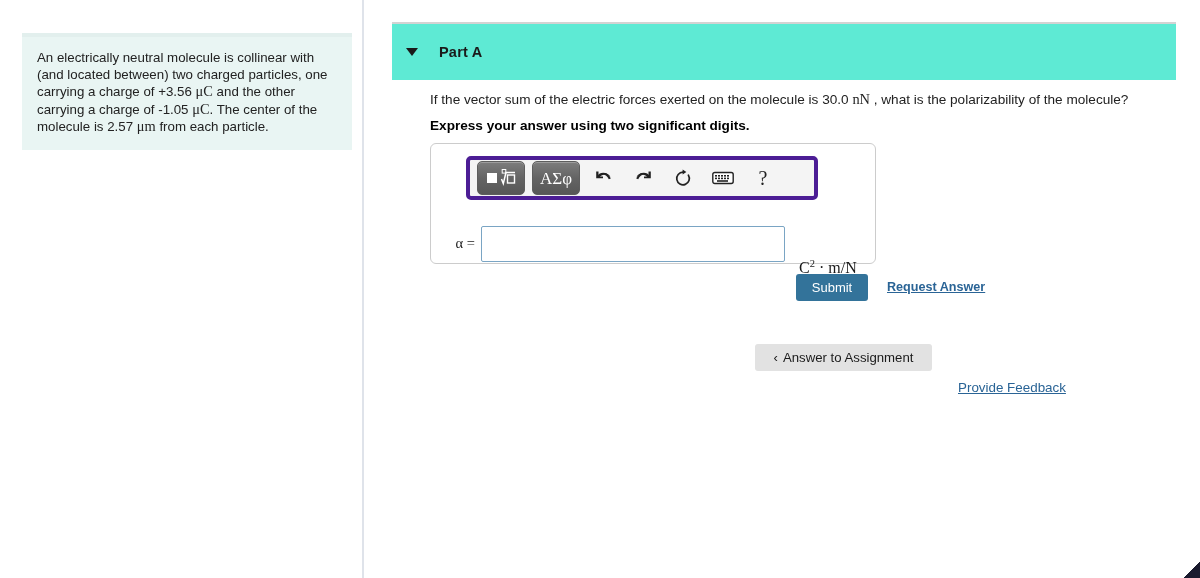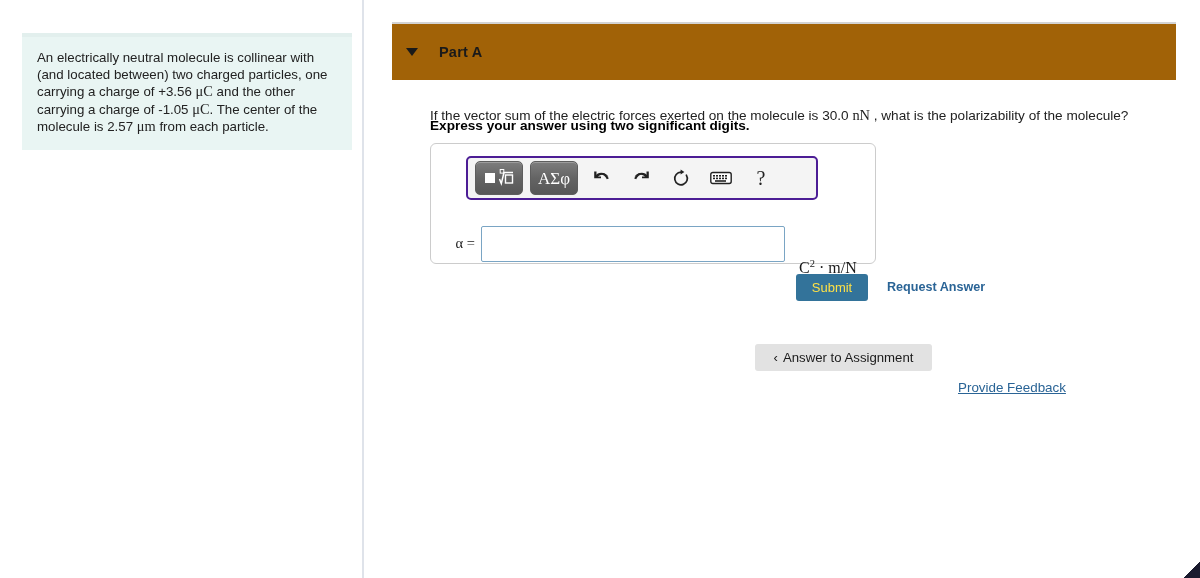--- a/index.html
+++ b/index.html
@@ -53,21 +53,21 @@
     left: 364px; top: 0;
     width: 836px; height: 578px;
     background: #ffffff;
   }
 
   #part-header {
     position: absolute;
     left: 28px; top: 22px;
     width: 784px; height: 58px;
     box-sizing: border-box;
-    background: #a16207;
+    background: #5eead4;
     border-top: 2px solid #d3d3d3;
     display: flex;
     align-items: center;
   }
   #collapse-triangle {
     margin-left: 14px;
     width: 0; height: 0;
     border-left: 6.5px solid transparent;
     border-right: 6.5px solid transparent;
     border-top: 8px solid #1a1a1a;
@@ -79,21 +79,20 @@
     color: #1a1a1a;
     letter-spacing: 0.2px;
   }
 
   #question-text {
     position: absolute;
     left: 66px; top: 91px;
     width: 760px;
     font-size: 13.6px;
     color: #222222;
-    margin-top: 16px;
   }
   #answer-instruction {
     position: absolute;
     left: 66px; top: 118px;
     font-size: 13.6px;
     font-weight: bold;
     color: #000000;
   }
 
   
@@ -106,21 +105,21 @@
     border: 1px solid #cccccc;
     border-radius: 6px;
   }
 
   #math-toolbar {
     position: absolute;
     left: 35px; top: 12px;
     width: 352px; height: 44px;
     box-sizing: border-box;
     background: #f4f4f4;
-    border: 2px solid #4c1d95;
+    border: 4px solid #4c1d95;
     border-radius: 5px;
     display: flex;
     align-items: center;
   }
   .tb-btn {
     width: 46px; height: 32px;
     margin-left: 7px;
     border: 1px solid #5e5e5e;
     border-radius: 5px;
     background: linear-gradient(to bottom, #7d7d7d 0%, #646464 50%, #575757 100%);
@@ -190,31 +189,32 @@
   #answer-units sup { font-size: 10.5px; }
 
   
   #submit-button {
     position: absolute;
     left: 432px; top: 274px;
     width: 72px; height: 27px;
     background: #33739a;
     border: none;
     border-radius: 3px;
-    color: #fde047;
+    color: #ffffff;
     font-family: "Liberation Sans", sans-serif;
     font-size: 13px;
     cursor: pointer;
   }
   #request-answer-link {
     position: absolute;
     left: 523px; top: 280px;
     font-size: 12.6px;
     font-weight: bold;
     color: #2a6496;
+    text-decoration: underline;
     cursor: pointer;
   }
 
   
   #return-button {
     position: absolute;
     left: 391px; top: 344px;
     width: 177px; height: 27px;
     background: #e2e2e2;
     border: none;

